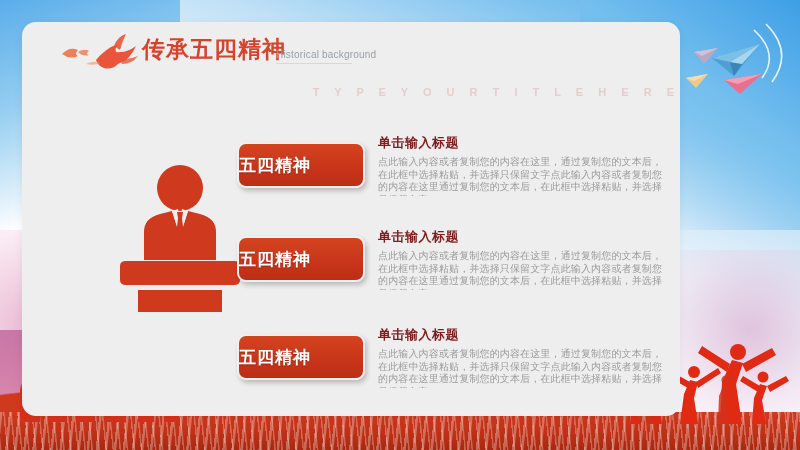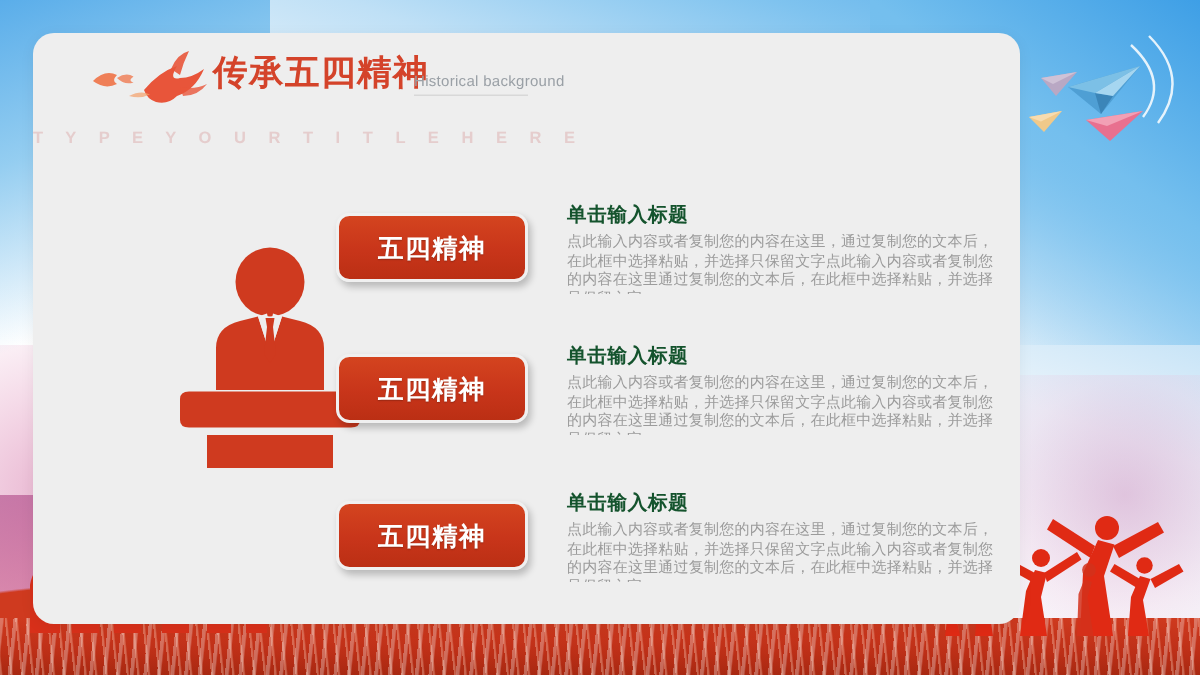--- a/index.html
+++ b/index.html
@@ -75,45 +75,45 @@
     position:absolute;left:254px;top:27px;
     font-size:10px;color:#9aa0a6;letter-spacing:.2px;
   }
   .hdr-rule{
     position:absolute;left:254px;top:41px;width:76px;height:1px;
     background:#d8d8d8;
   }
   
   .ghost-title{
     position:absolute;left:0;top:64px;width:100%;
-    text-align:left;font-size:11px;letter-spacing:6px;
+    text-align:right;font-size:11px;letter-spacing:6px;
     color:#e5cdcd;font-weight:bold;
   }
   
   .speaker{position:absolute;left:98px;top:140px;width:120px;height:150px;}
   
   .row{position:absolute;left:0;width:100%;height:64px;}
   .row1{top:110px;}
   .row2{top:204px;}
   .row3{top:302px;}
   .pill{
-    position:absolute;left:202px;top:10px;width:124px;height:42px;
+    position:absolute;left:215px;top:10px;width:124px;height:42px;
     background:linear-gradient(180deg,#d4441f 0%,#c8351a 55%,#bb2f14 100%);
     border:2px solid #f0f0f0;border-radius:9px;
     box-shadow:2px 3px 5px rgba(0,0,0,.22);
-    display:flex;align-items:center;justify-content:center;
+    display:flex;align-items:center;justify-content:flex-start;
   }
   .pill span{
     color:#ffffff;font-size:17px;font-weight:bold;letter-spacing:1px;
     font-family:"DejaVu Sans","Liberation Sans",sans-serif;
     text-shadow:0 1px 1px rgba(0,0,0,.25);
   }
   .txt{position:absolute;left:356px;top:2px;width:284px;}
   .txt h3{
-    margin:0 0 4px 0;font-size:13px;font-weight:bold;color:#14532d;
+    margin:0 0 4px 0;font-size:13px;font-weight:bold;color:#7f1d1d;
     font-family:Liberation Serif, serif;letter-spacing:.5px;
   }
   .txt p{
     margin:0;font-size:10px;line-height:12.6px;color:#9b9b9b;
     font-family:"DejaVu Sans","Liberation Sans",sans-serif;
     max-height:40px;overflow:hidden;text-align:justify;
   }
   .planes{position:absolute;right:6px;top:26px;width:130px;height:80px;}
 </style>
 </head>

